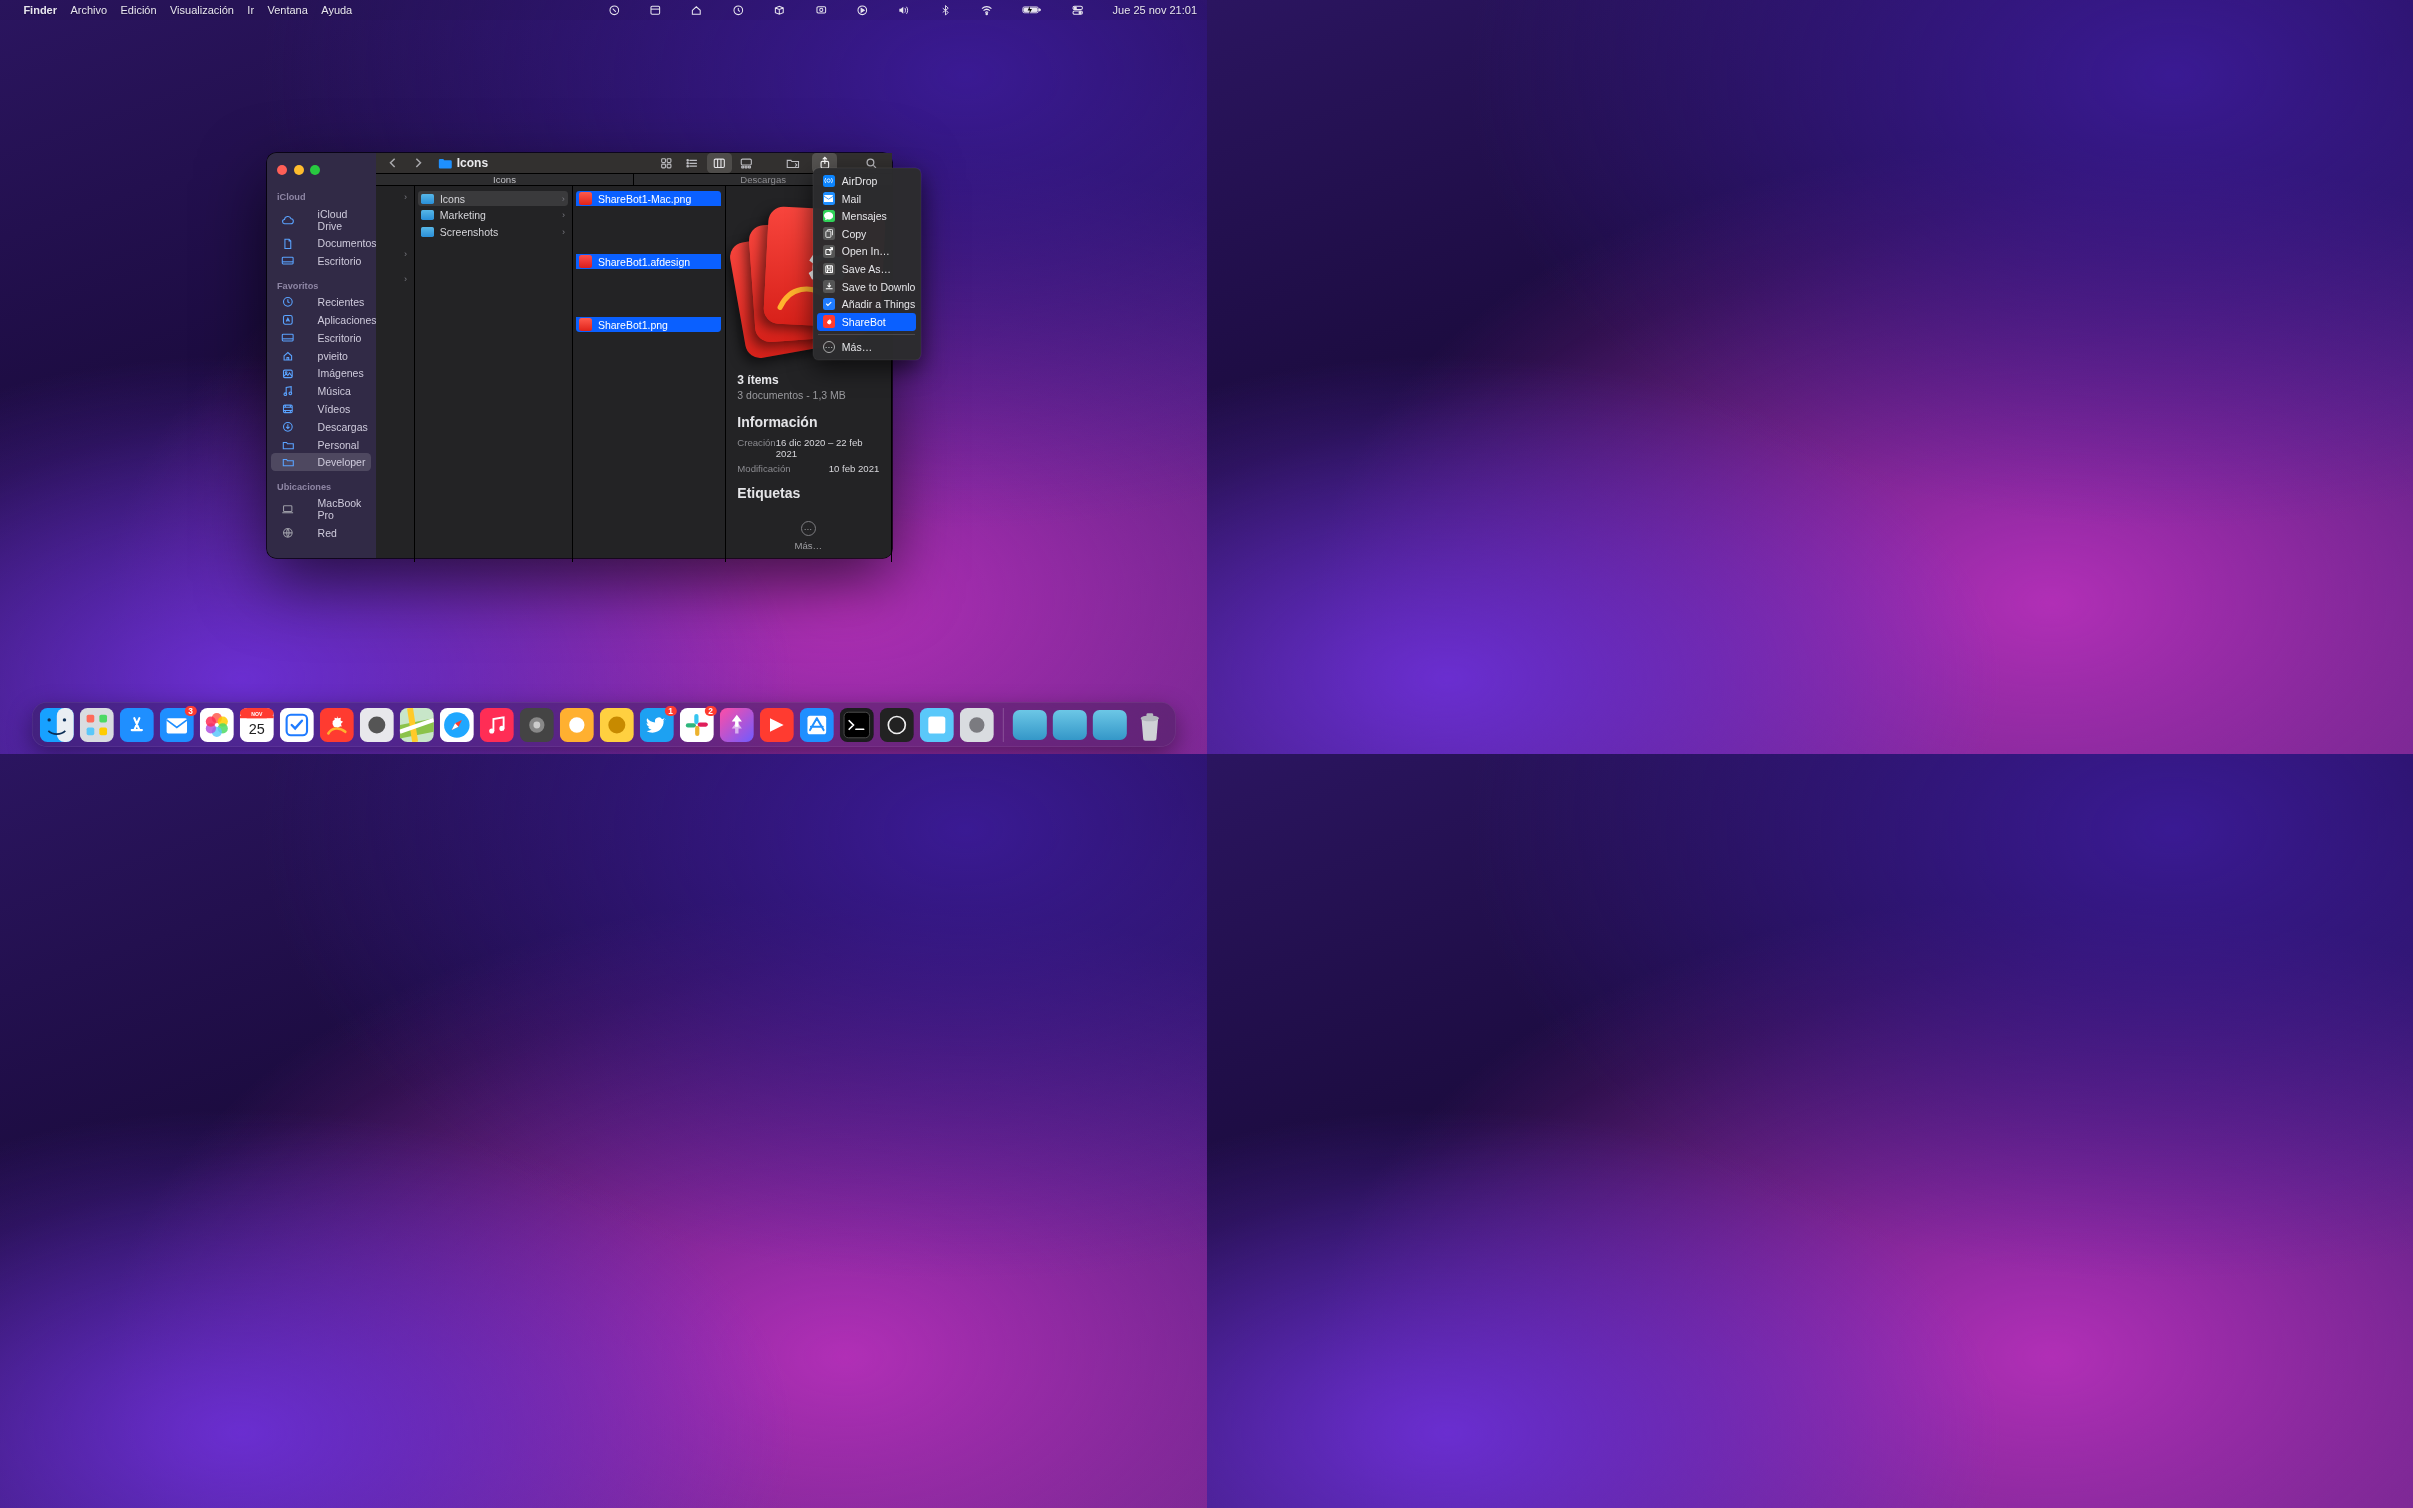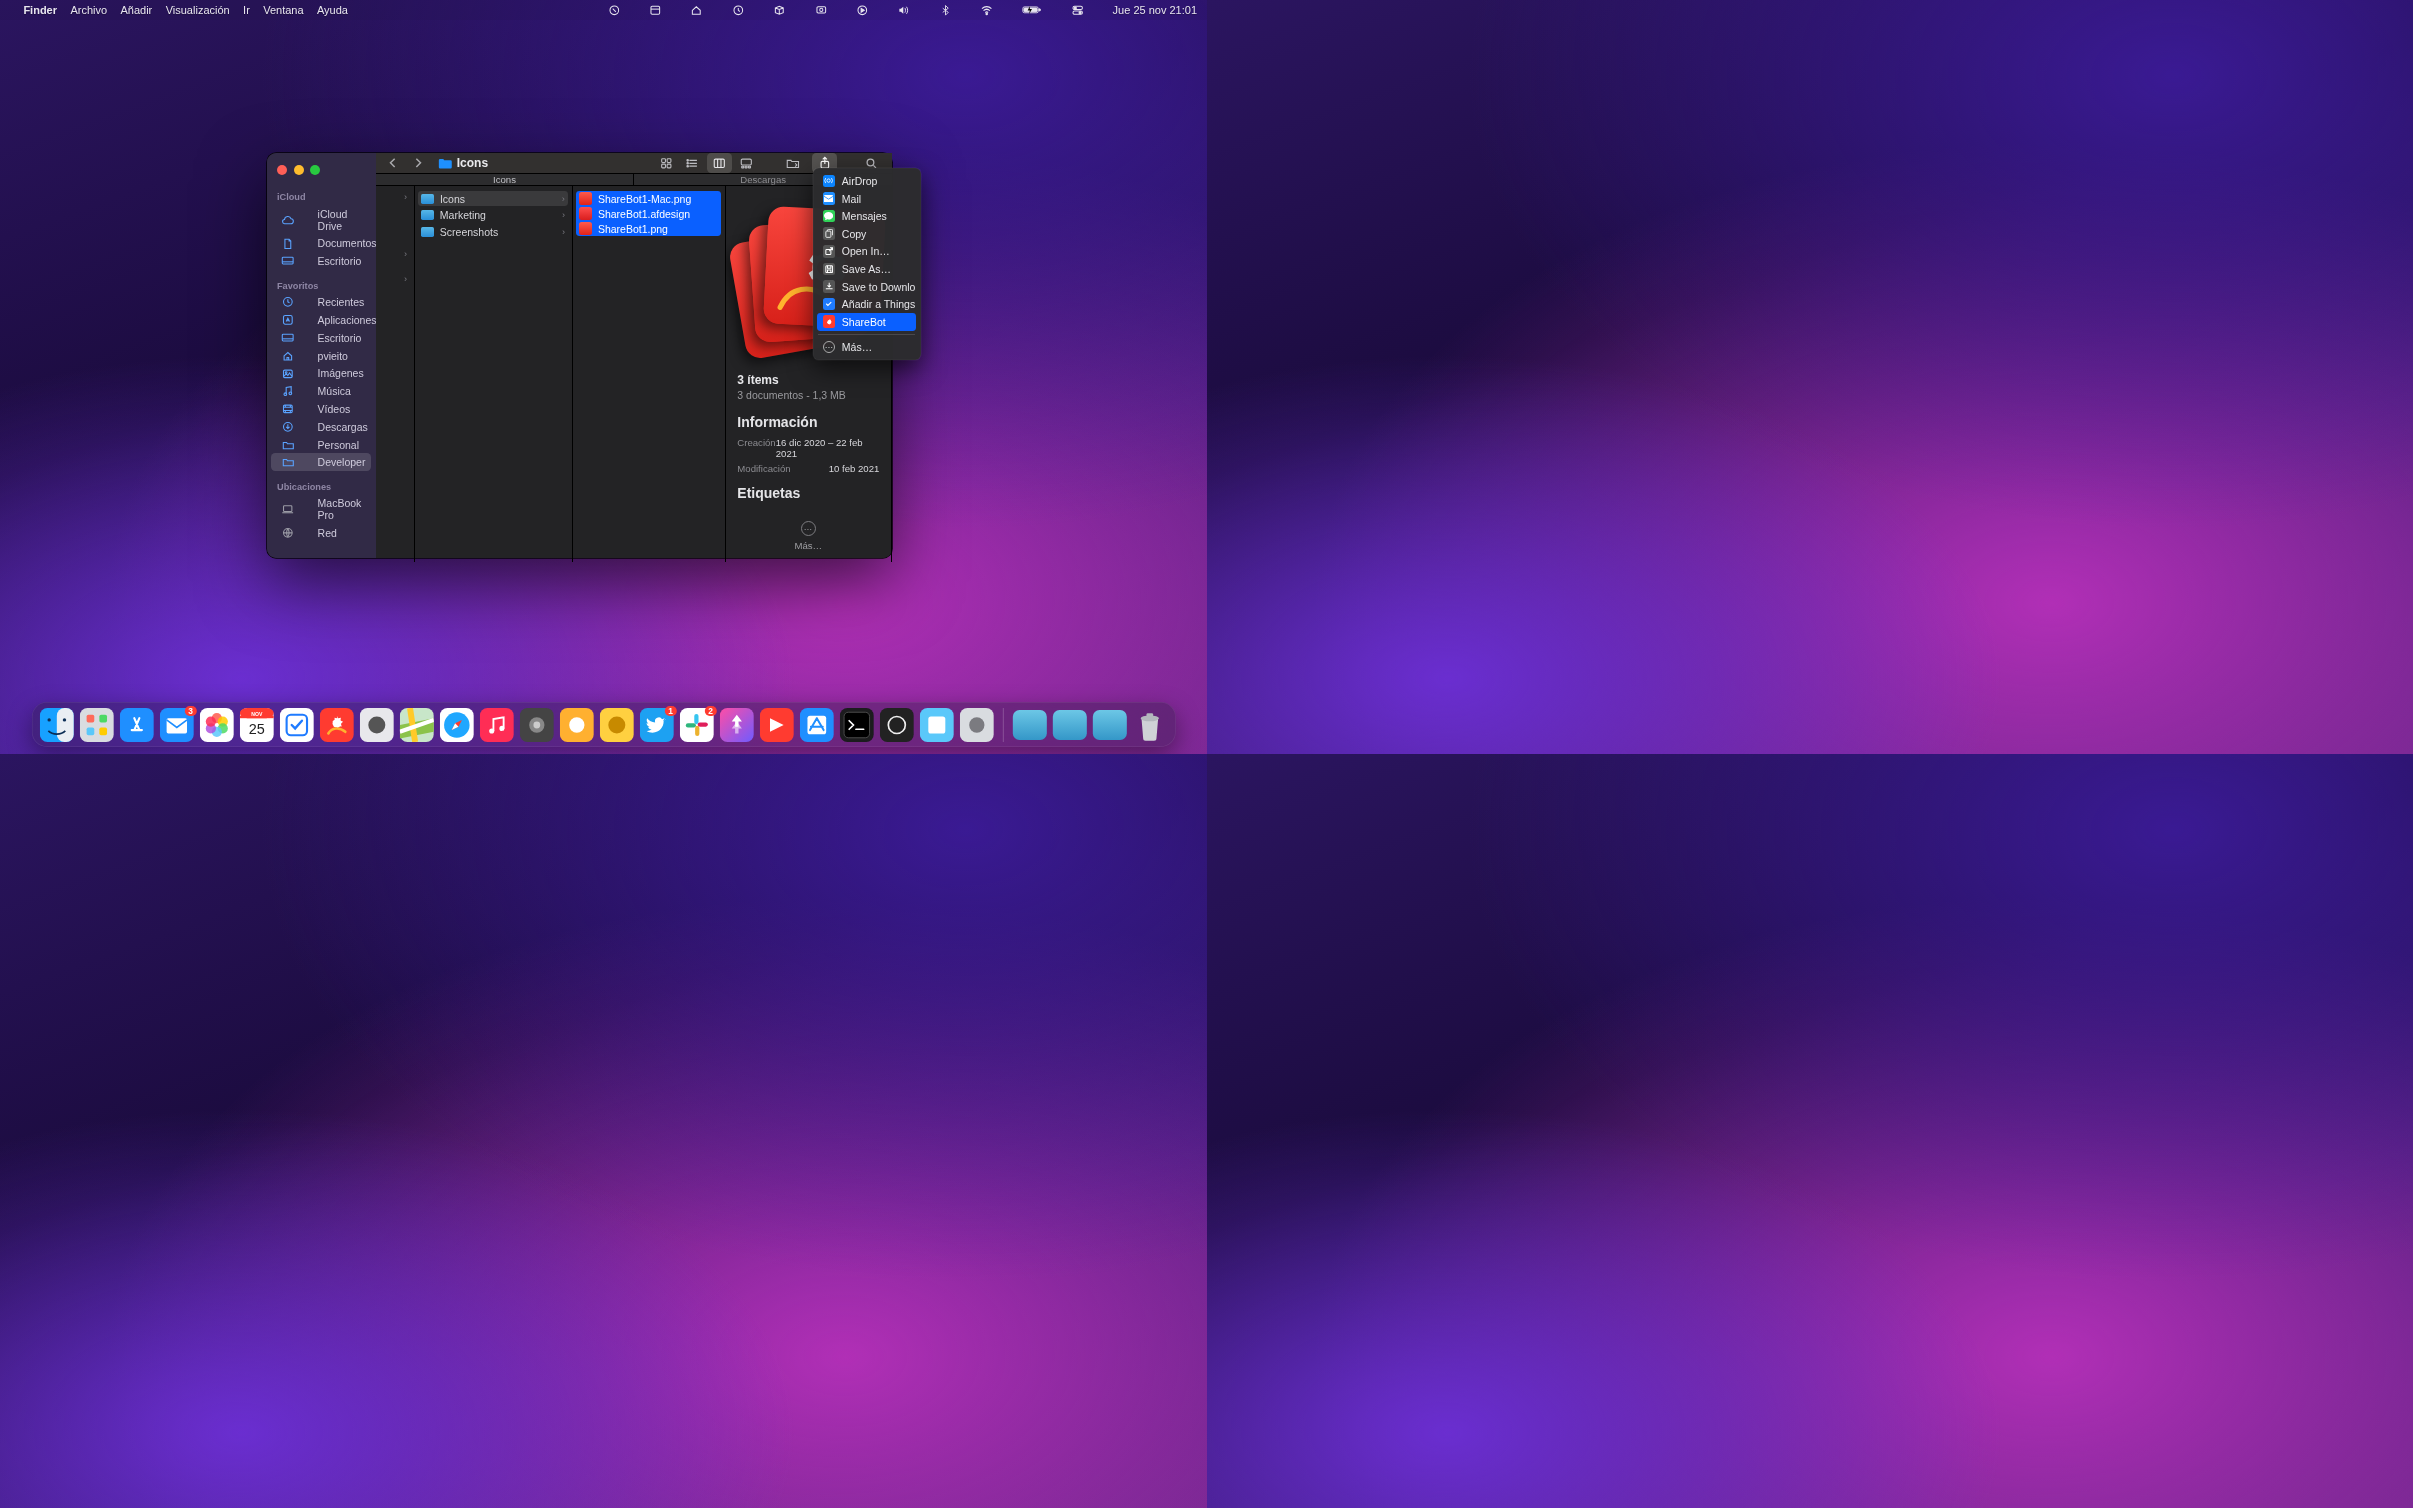--- a/index.html
+++ b/index.html
@@ -79,21 +79,21 @@
 
 .path-bar { height: 19px; display: flex; background: #2c2c2e; border-bottom: 0.8px solid #000; font-size: 9.6px; color: #c0c0c5; }
 .path-bar .crumb { flex: 1; display: flex; align-items: center; justify-content: center; position: relative; }
 .path-bar .crumb.dim { color: #8e8e92; }
 .path-bar .crumb + .crumb { border-left: 0.8px solid #000; }
 
 .columns { flex: 1; display: flex; }
 .col { border-right: 0.8px solid #000; display: flex; flex-direction: column; font-size: 10.5px; color: #d5d5d9; }
 .col.c1 { width: 39px; }
 .col.c2 { width: 158px; }
-.col.c3 { width: 153px; }
+.col.c3 { width: 153px; gap: 48px; }
 .col.preview { flex: 1; padding: 15px 11.7px 11.7px; overflow: hidden; }
 
 .row { height: 15px; display: flex; align-items: center; padding: 0 6.7px; gap: 5.9px; position: relative; }
 .row .chev { margin-left: auto; color: #7a7a80; font-size: 9.2px; }
 .row.stub { justify-content: flex-end; }
 .row.sel-gray { background: #3a3a3c; border-radius: 3.4px; margin: 0 3.4px; padding: 0 3.4px; }
 .row.sel-blue { background: #0a60ff; color: #fff; border-radius: 3.4px; margin: 0 3.4px; padding: 0 3.4px; }
 .row.sel-blue + .row.sel-blue, .row.sel-blue.mid { border-radius: 0; margin: 0 3.4px; }
 .col.c2 .row, .col.c3 .row { margin-top: 1.7px; }
 
@@ -133,21 +133,21 @@
 svg { display: block; }
 </style>
 </head>
 <body>
 
 <div class="menubar">
   <div class="left">
     <span class="apple"></span>
     <span class="app">Finder</span>
     <span>Archivo</span>
-    <span>Añadir</span>
+    <span>Edición</span>
     <span>Visualización</span>
     <span>Ir</span>
     <span>Ventana</span>
     <span>Ayuda</span>
   </div>
   <div class="right">
     <span class="icon">
         <svg viewBox="0 0 16 16" width="12.6" height="12.6" fill="none" stroke="currentColor" stroke-width="1.3">
           <circle cx="8" cy="8" r="5.5"></circle>
           <path d="M6 6l4 4"></path>

